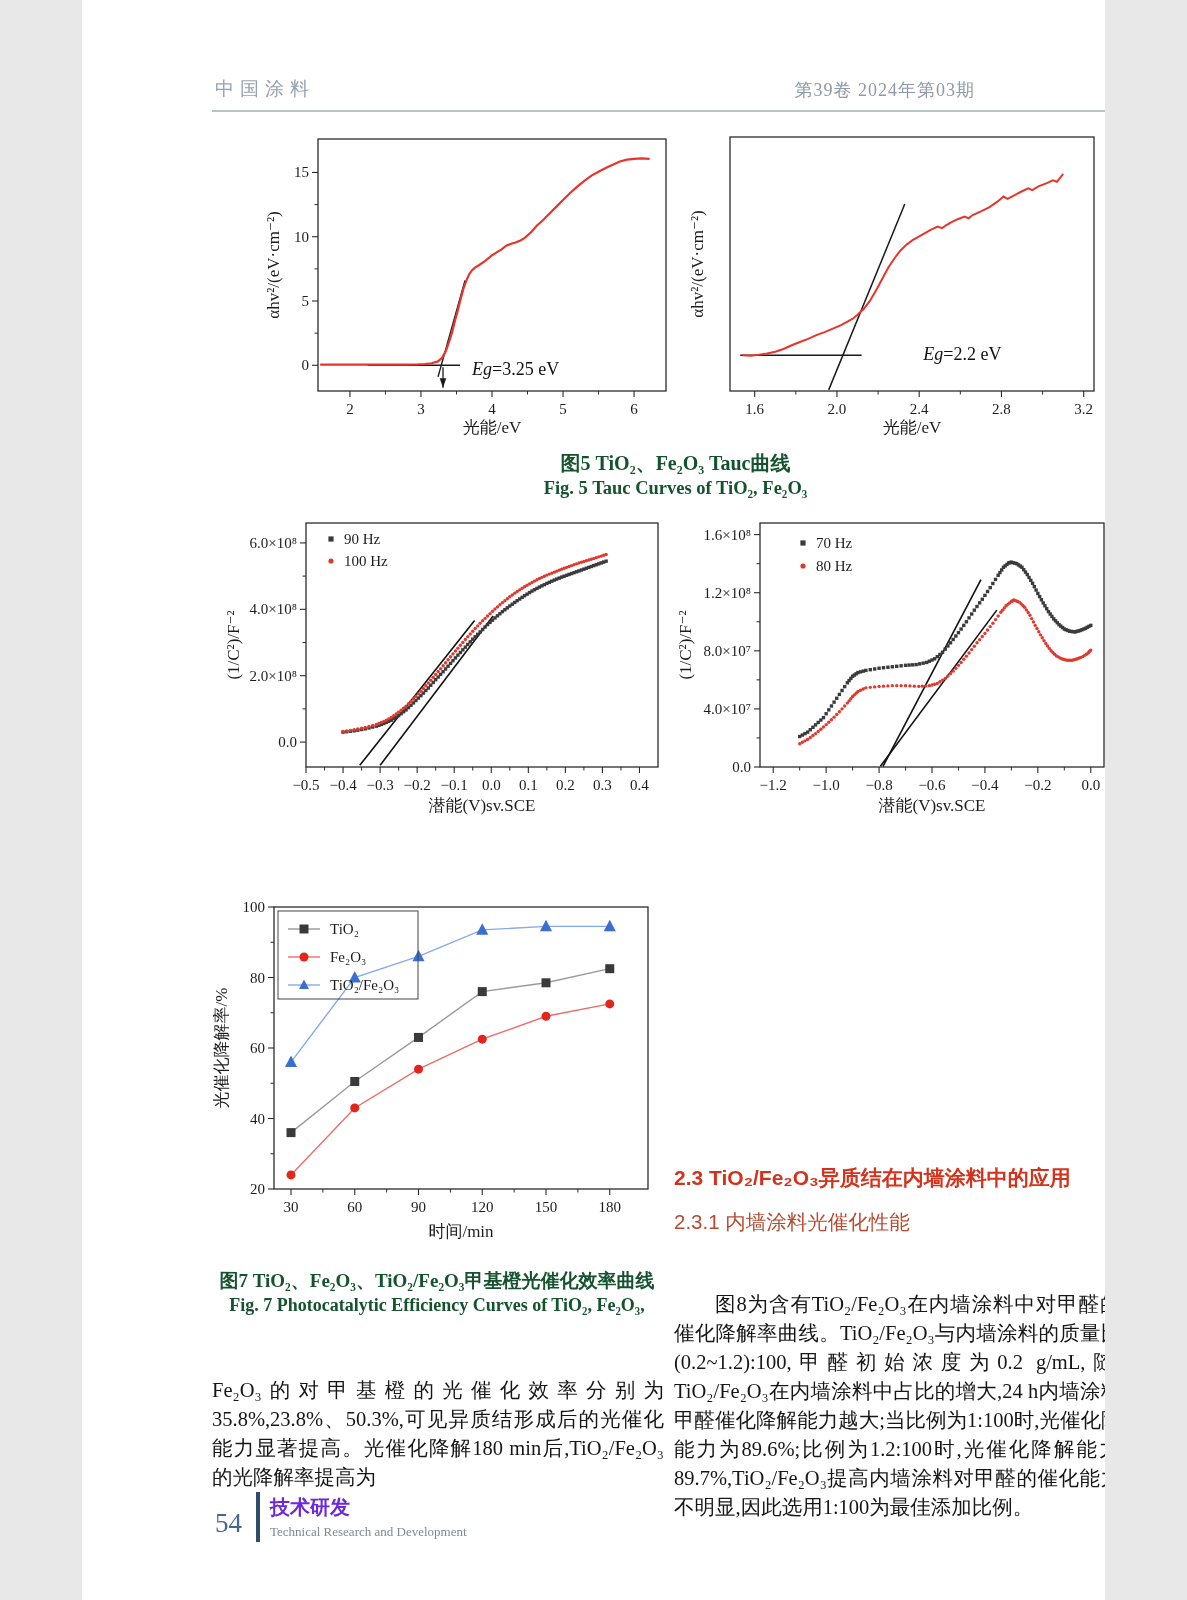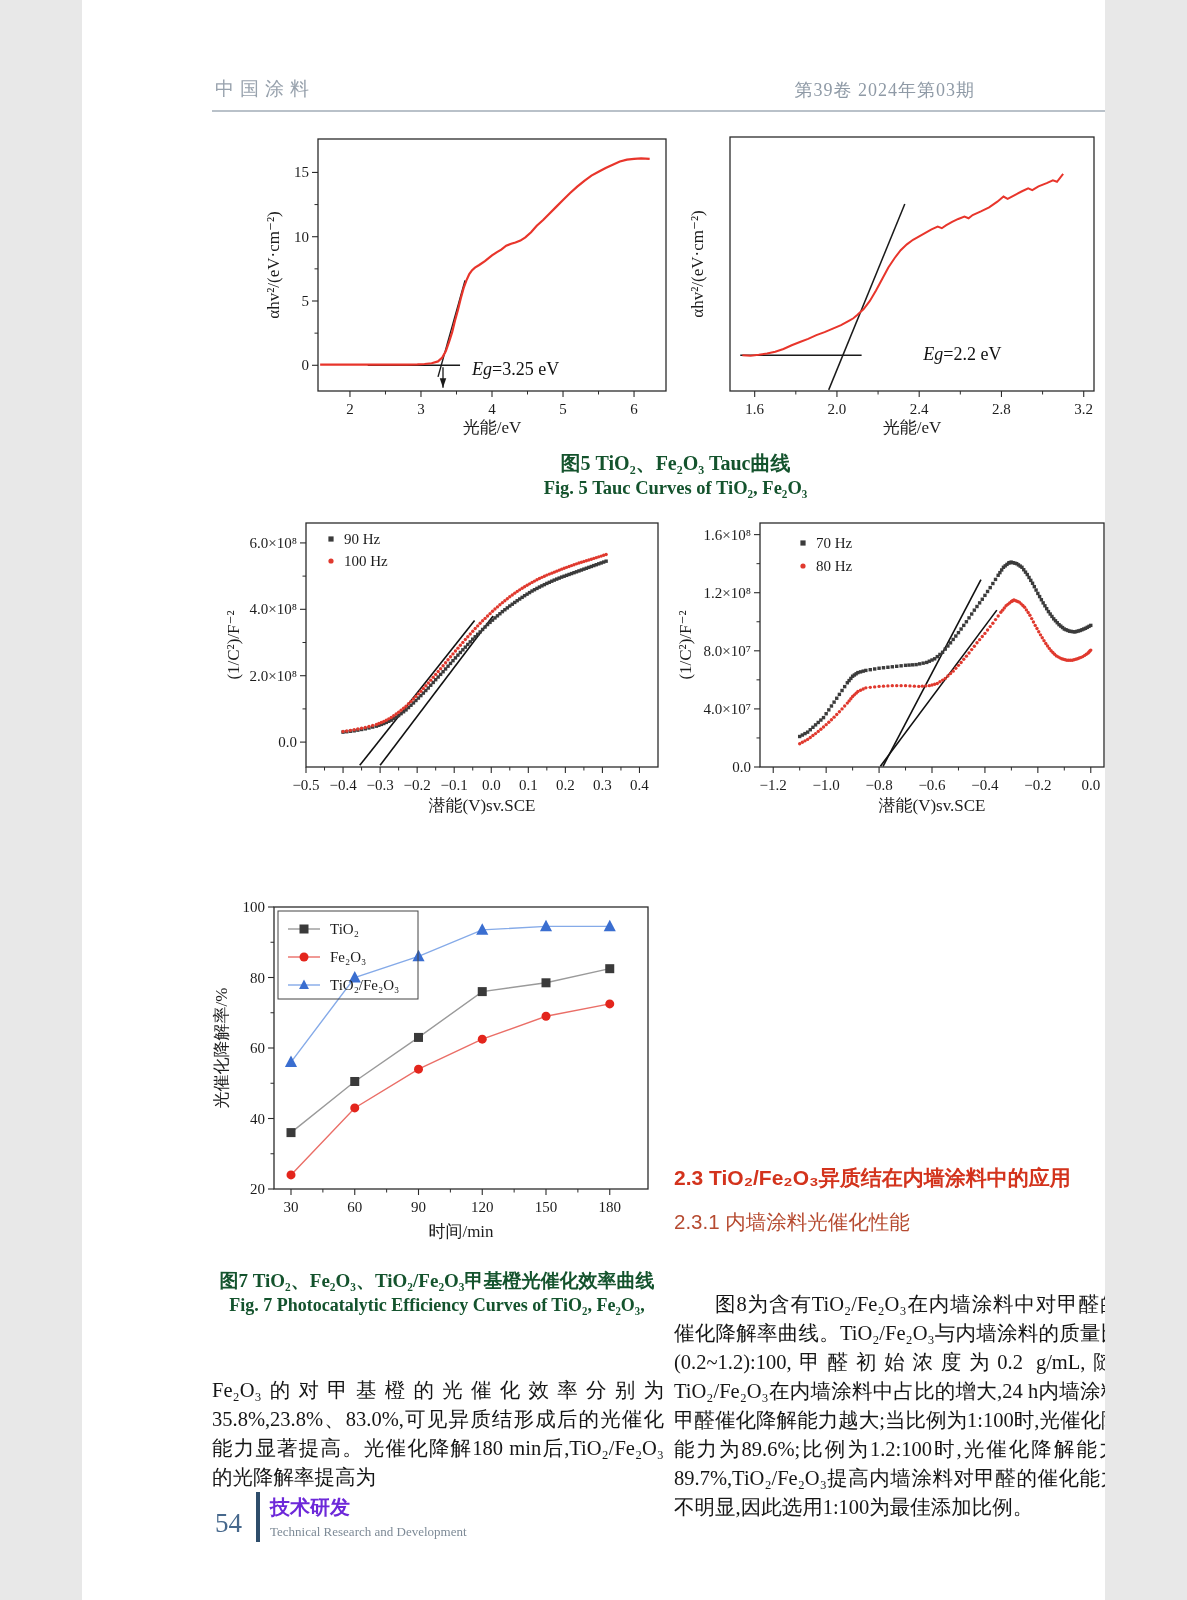--- a/index.html
+++ b/index.html
@@ -717,21 +717,21 @@
         <line x1="80" y1="92" x2="112" y2="92" stroke="#85aae8" stroke-width="1.4"></line>
         <polygon points="96,86.6 91.05,96.05 100.95,96.05" fill="#3a6ed0"></polygon>
         <text x="122" y="97" font-size="15" text-anchor="start" fill="#1c1c1c" font-family="&quot;Liberation Serif&quot;,&quot;DejaVu Serif&quot;,serif">TiO₂/Fe₂O₃</text>
       </svg></div>
 
   <div class="cap" style="left:126px;top:1268px;width:458px;">
     <div class="cn" style="font-size:19px;line-height:25px;">图7  TiO₂、Fe₂O₃、TiO₂/Fe₂O₃甲基橙光催化效率曲线</div>
     <div class="en" style="font-size:18px;line-height:24px;">Fig. 7  Photocatalytic Efficiency Curves of TiO₂, Fe₂O₃,</div>
   </div>
 
-  <div class="para" style="left:130px;top:1376px;width:452px;">Fe₂O₃的对甲基橙的光催化效率分别为35.8%,23.8%、83.0%,可见异质结形成后的光催化能力显著提高。光催化降解180 min后,TiO₂/Fe₂O₃的光降解率提高为</div>
+  <div class="para" style="left:130px;top:1376px;width:452px;">Fe₂O₃的对甲基橙的光催化效率分别为35.8%,23.8%、50.3%,可见异质结形成后的光催化能力显著提高。光催化降解180 min后,TiO₂/Fe₂O₃的光降解率提高为</div>
 
   <div class="h23" style="left:592px;top:1164px;width:468px;">2.3  TiO₂/Fe₂O₃异质结在内墙涂料中的应用</div>
   <div class="h231" style="left:592px;top:1208px;width:468px;">2.3.1  内墙涂料光催化性能</div>
   <div class="para indent" style="left:592px;top:1242px;width:468px;margin-top:48px;">图8为含有TiO₂/Fe₂O₃在内墙涂料中对甲醛的光催化降解率曲线。TiO₂/Fe₂O₃与内墙涂料的质量比为(0.2~1.2):100,甲醛初始浓度为0.2 g/mL,随着TiO₂/Fe₂O₃在内墙涂料中占比的增大,24 h内墙涂料对甲醛催化降解能力越大;当比例为1:100时,光催化降解能力为89.6%;比例为1.2:100时,光催化降解能力为89.7%,TiO₂/Fe₂O₃提高内墙涂料对甲醛的催化能力已不明显,因此选用1:100为最佳添加比例。</div>
 
   <div class="footer">
     <div class="pageno">54</div>
     <div class="fbar"></div>
     <div>
       <div class="fcn">技术研发</div>

